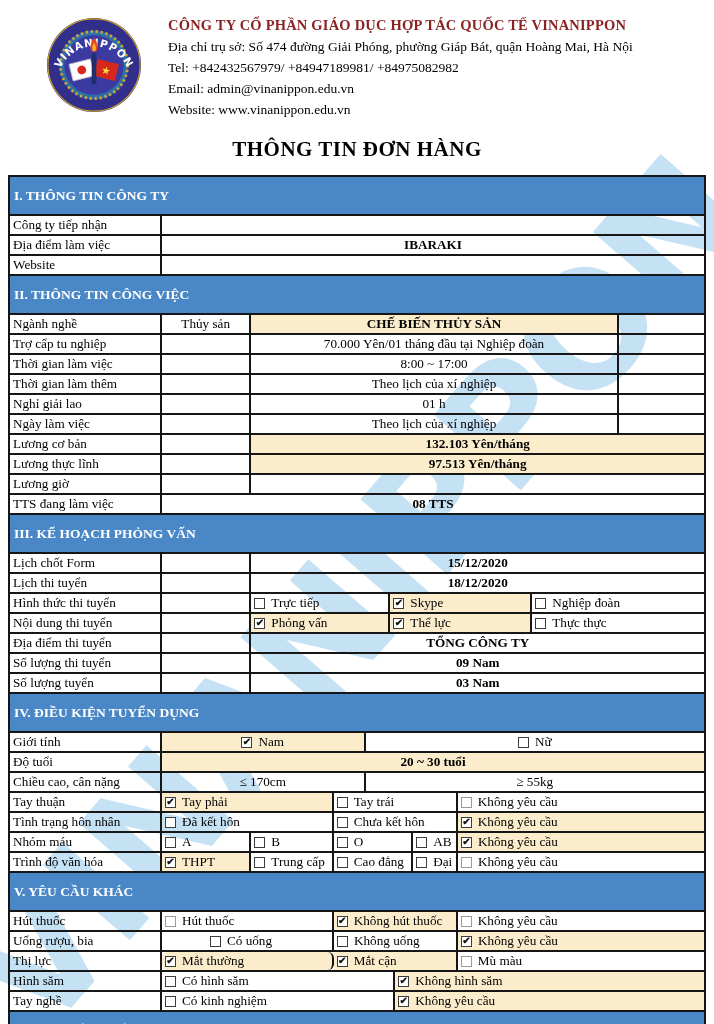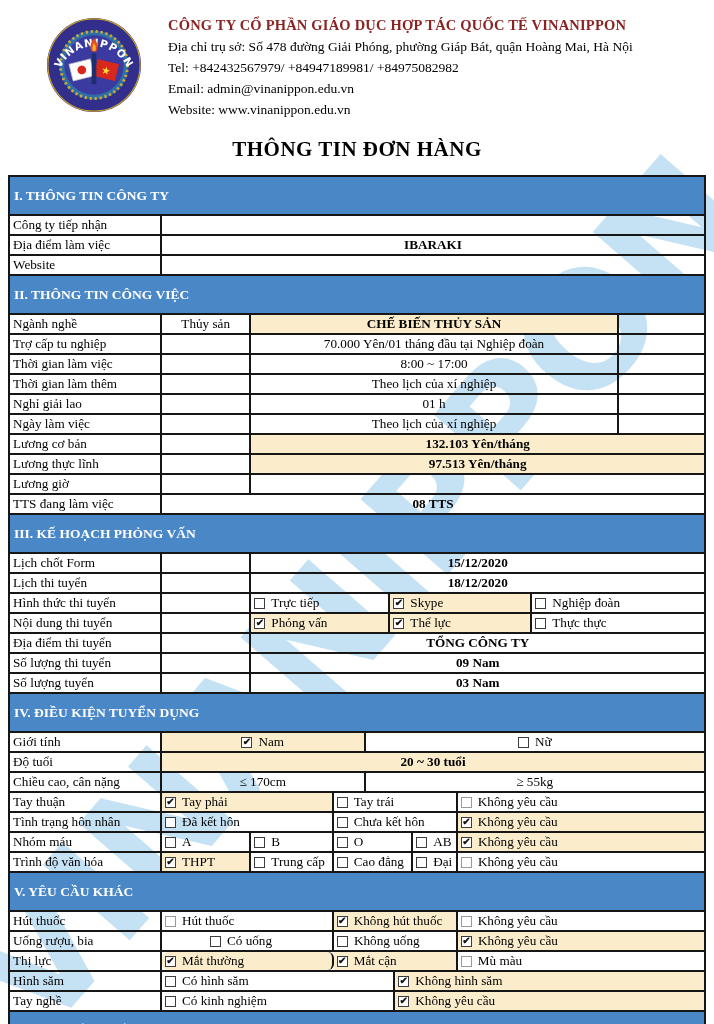--- a/index.html
+++ b/index.html
@@ -58,21 +58,21 @@
     <g transform="rotate(14 62 56)">
       <rect x="51" y="46" width="23" height="18" fill="#d8281e"></rect>
       <text x="62.5" y="59.5" font-size="11" text-anchor="middle" fill="#ffd83d">★</text>
     </g>
     <rect x="47.6" y="38" width="4.8" height="32" fill="#1d2f6e"></rect>
     <path d="M50 22 C45 29 46.2 33 47.5 36 L52.5 36 C54.5 31.5 54 27 50 22 Z" fill="#e8491f"></path>
     <path d="M50 27 C47.8 30.5 48.2 33.5 49 35.5 L51.3 35.5 C52.4 32.5 52 30 50 27 Z" fill="#ffb428"></path>
   </svg>
   <div class="hdr-text">
     <div class="company-name">CÔNG TY CỔ PHẦN GIÁO DỤC HỢP TÁC QUỐC TẾ VINANIPPON</div>
-    <div class="hdr-line">Địa chỉ trụ sở: Số 478 đường Giải Phóng, phường Giáp Bát, quận Hoàng Mai, Hà Nội</div>
+    <div class="hdr-line">Địa chỉ trụ sở: Số 474 đường Giải Phóng, phường Giáp Bát, quận Hoàng Mai, Hà Nội</div>
     <div class="hdr-line">Tel: +842432567979/ +84947189981/ +84975082982</div>
     <div class="hdr-line">Email: admin@vinanippon.edu.vn</div>
     <div class="hdr-line">Website: www.vinanippon.edu.vn</div>
   </div>
 </div>
 
 <div class="doc-title">THÔNG TIN ĐƠN HÀNG</div>
 
 <div class="tbl">
     <div class="bar">I. THÔNG TIN CÔNG TY</div>

